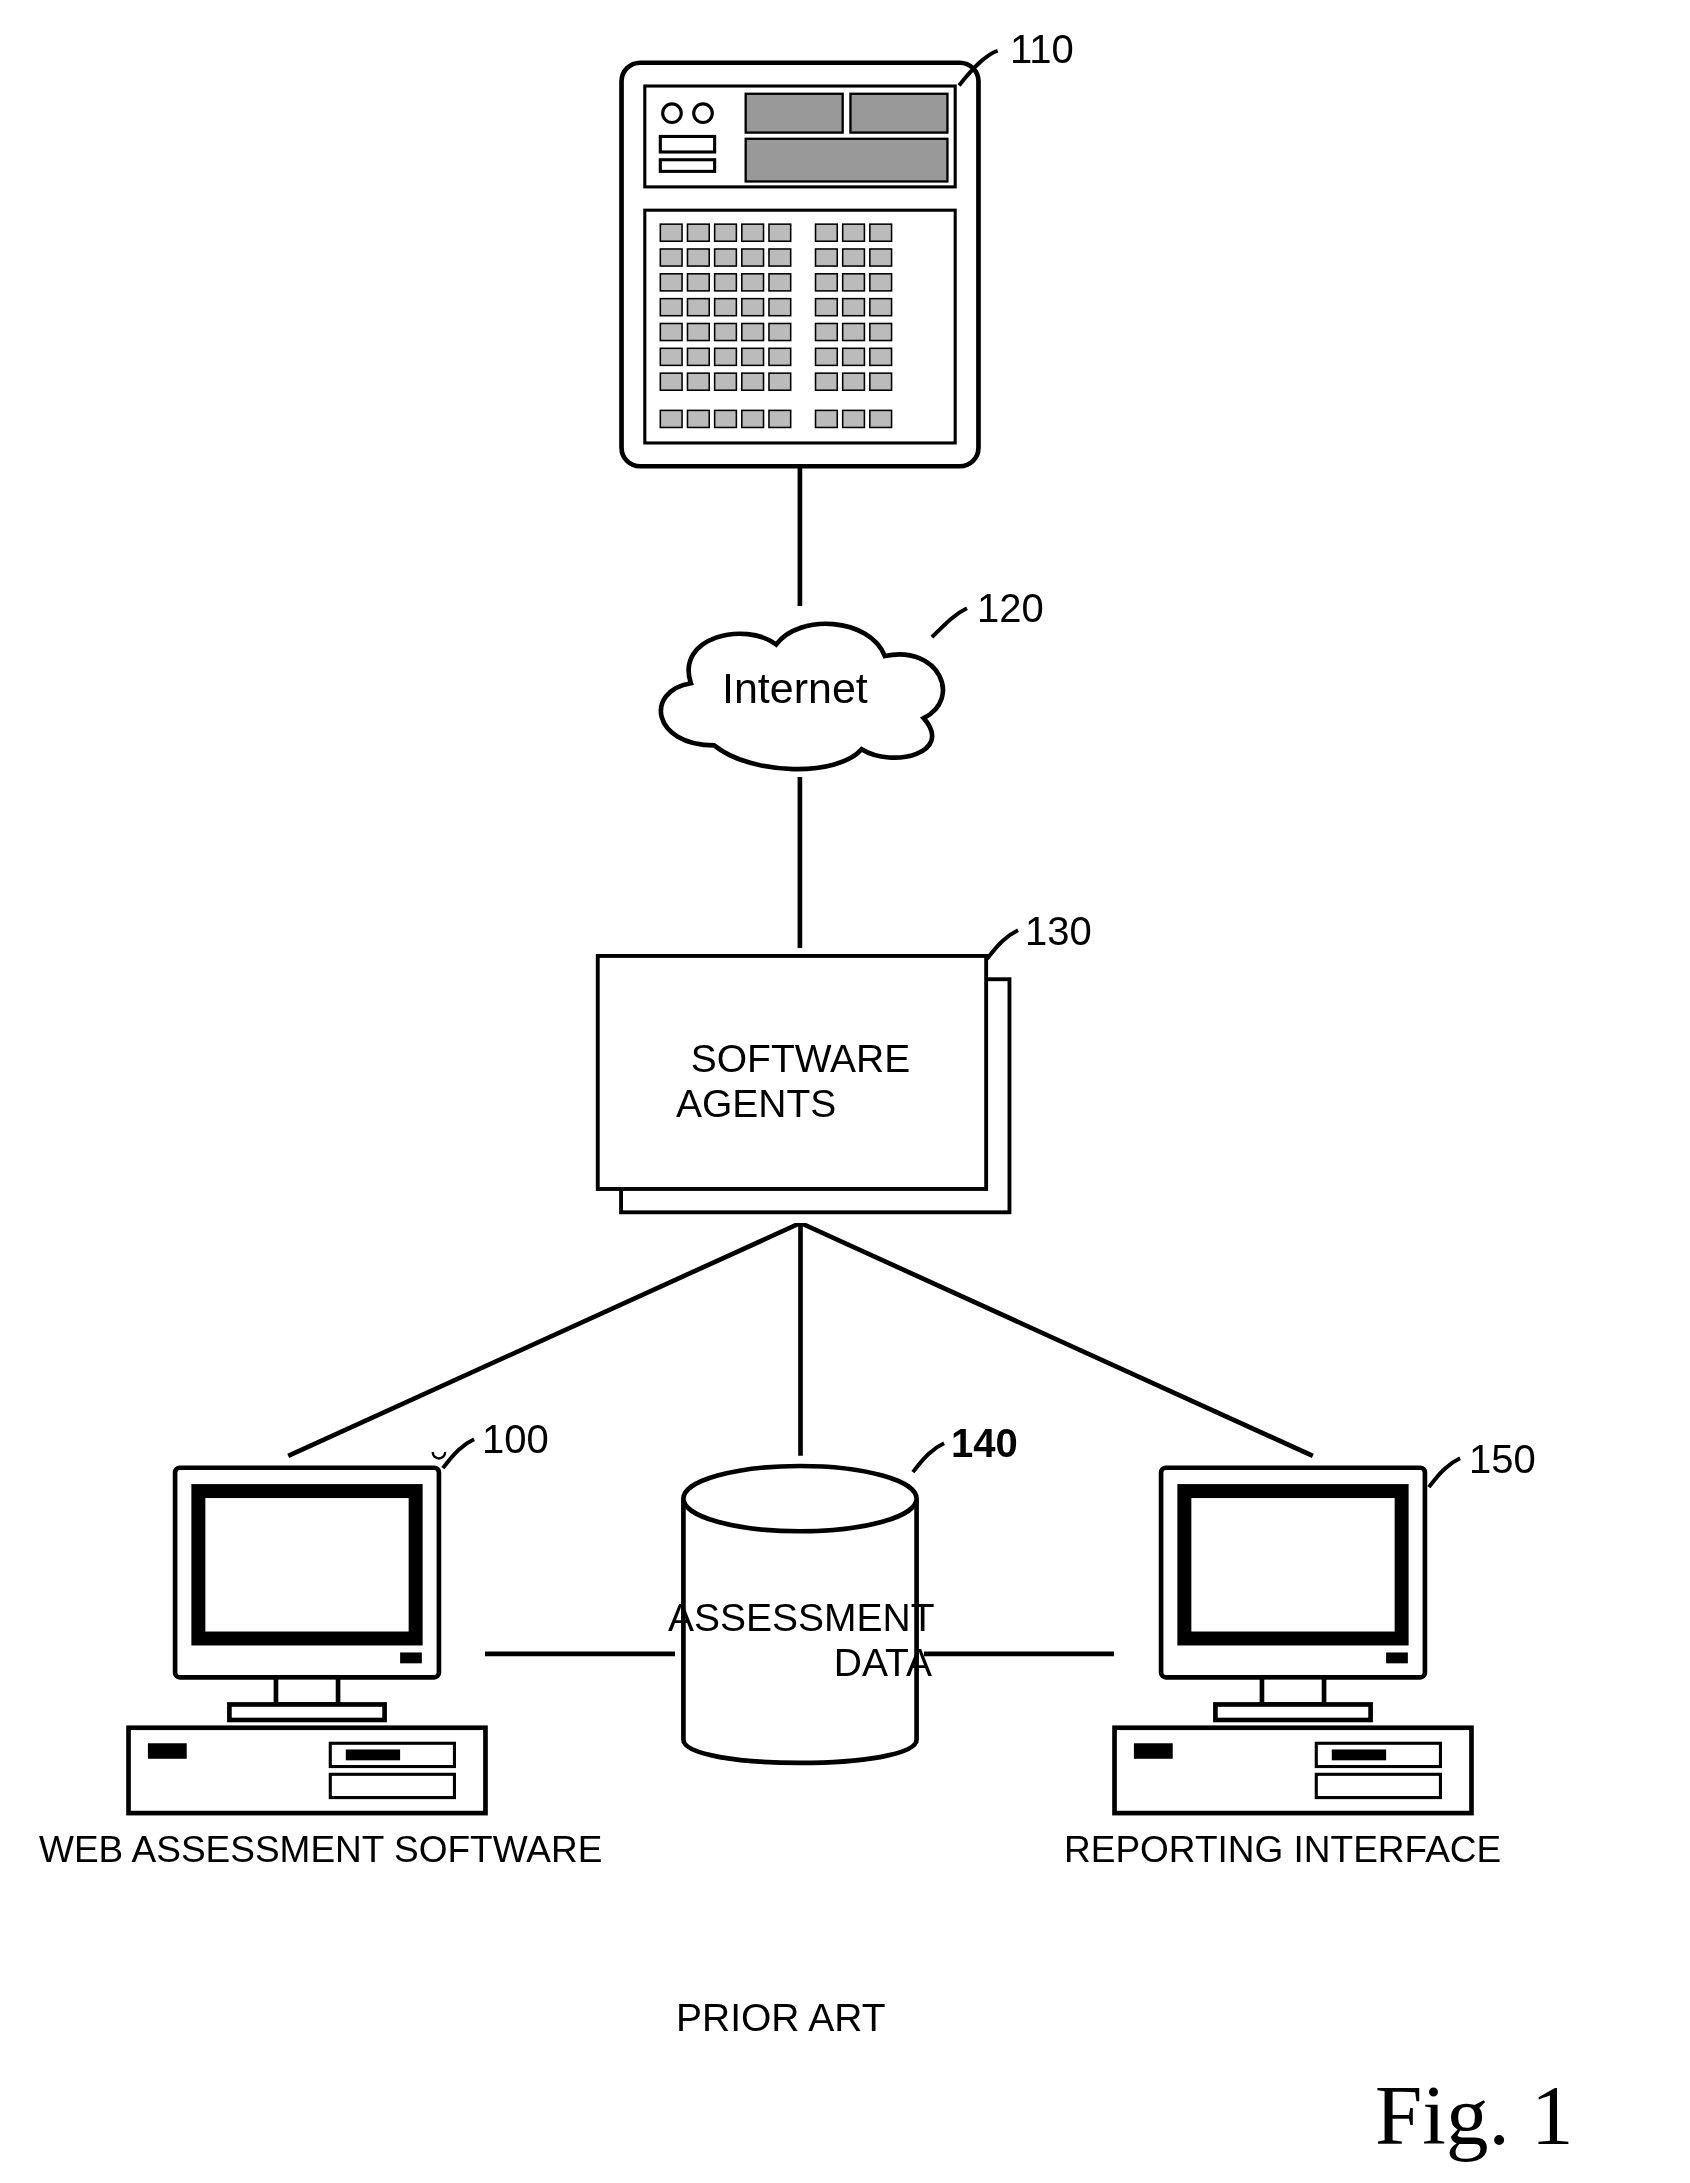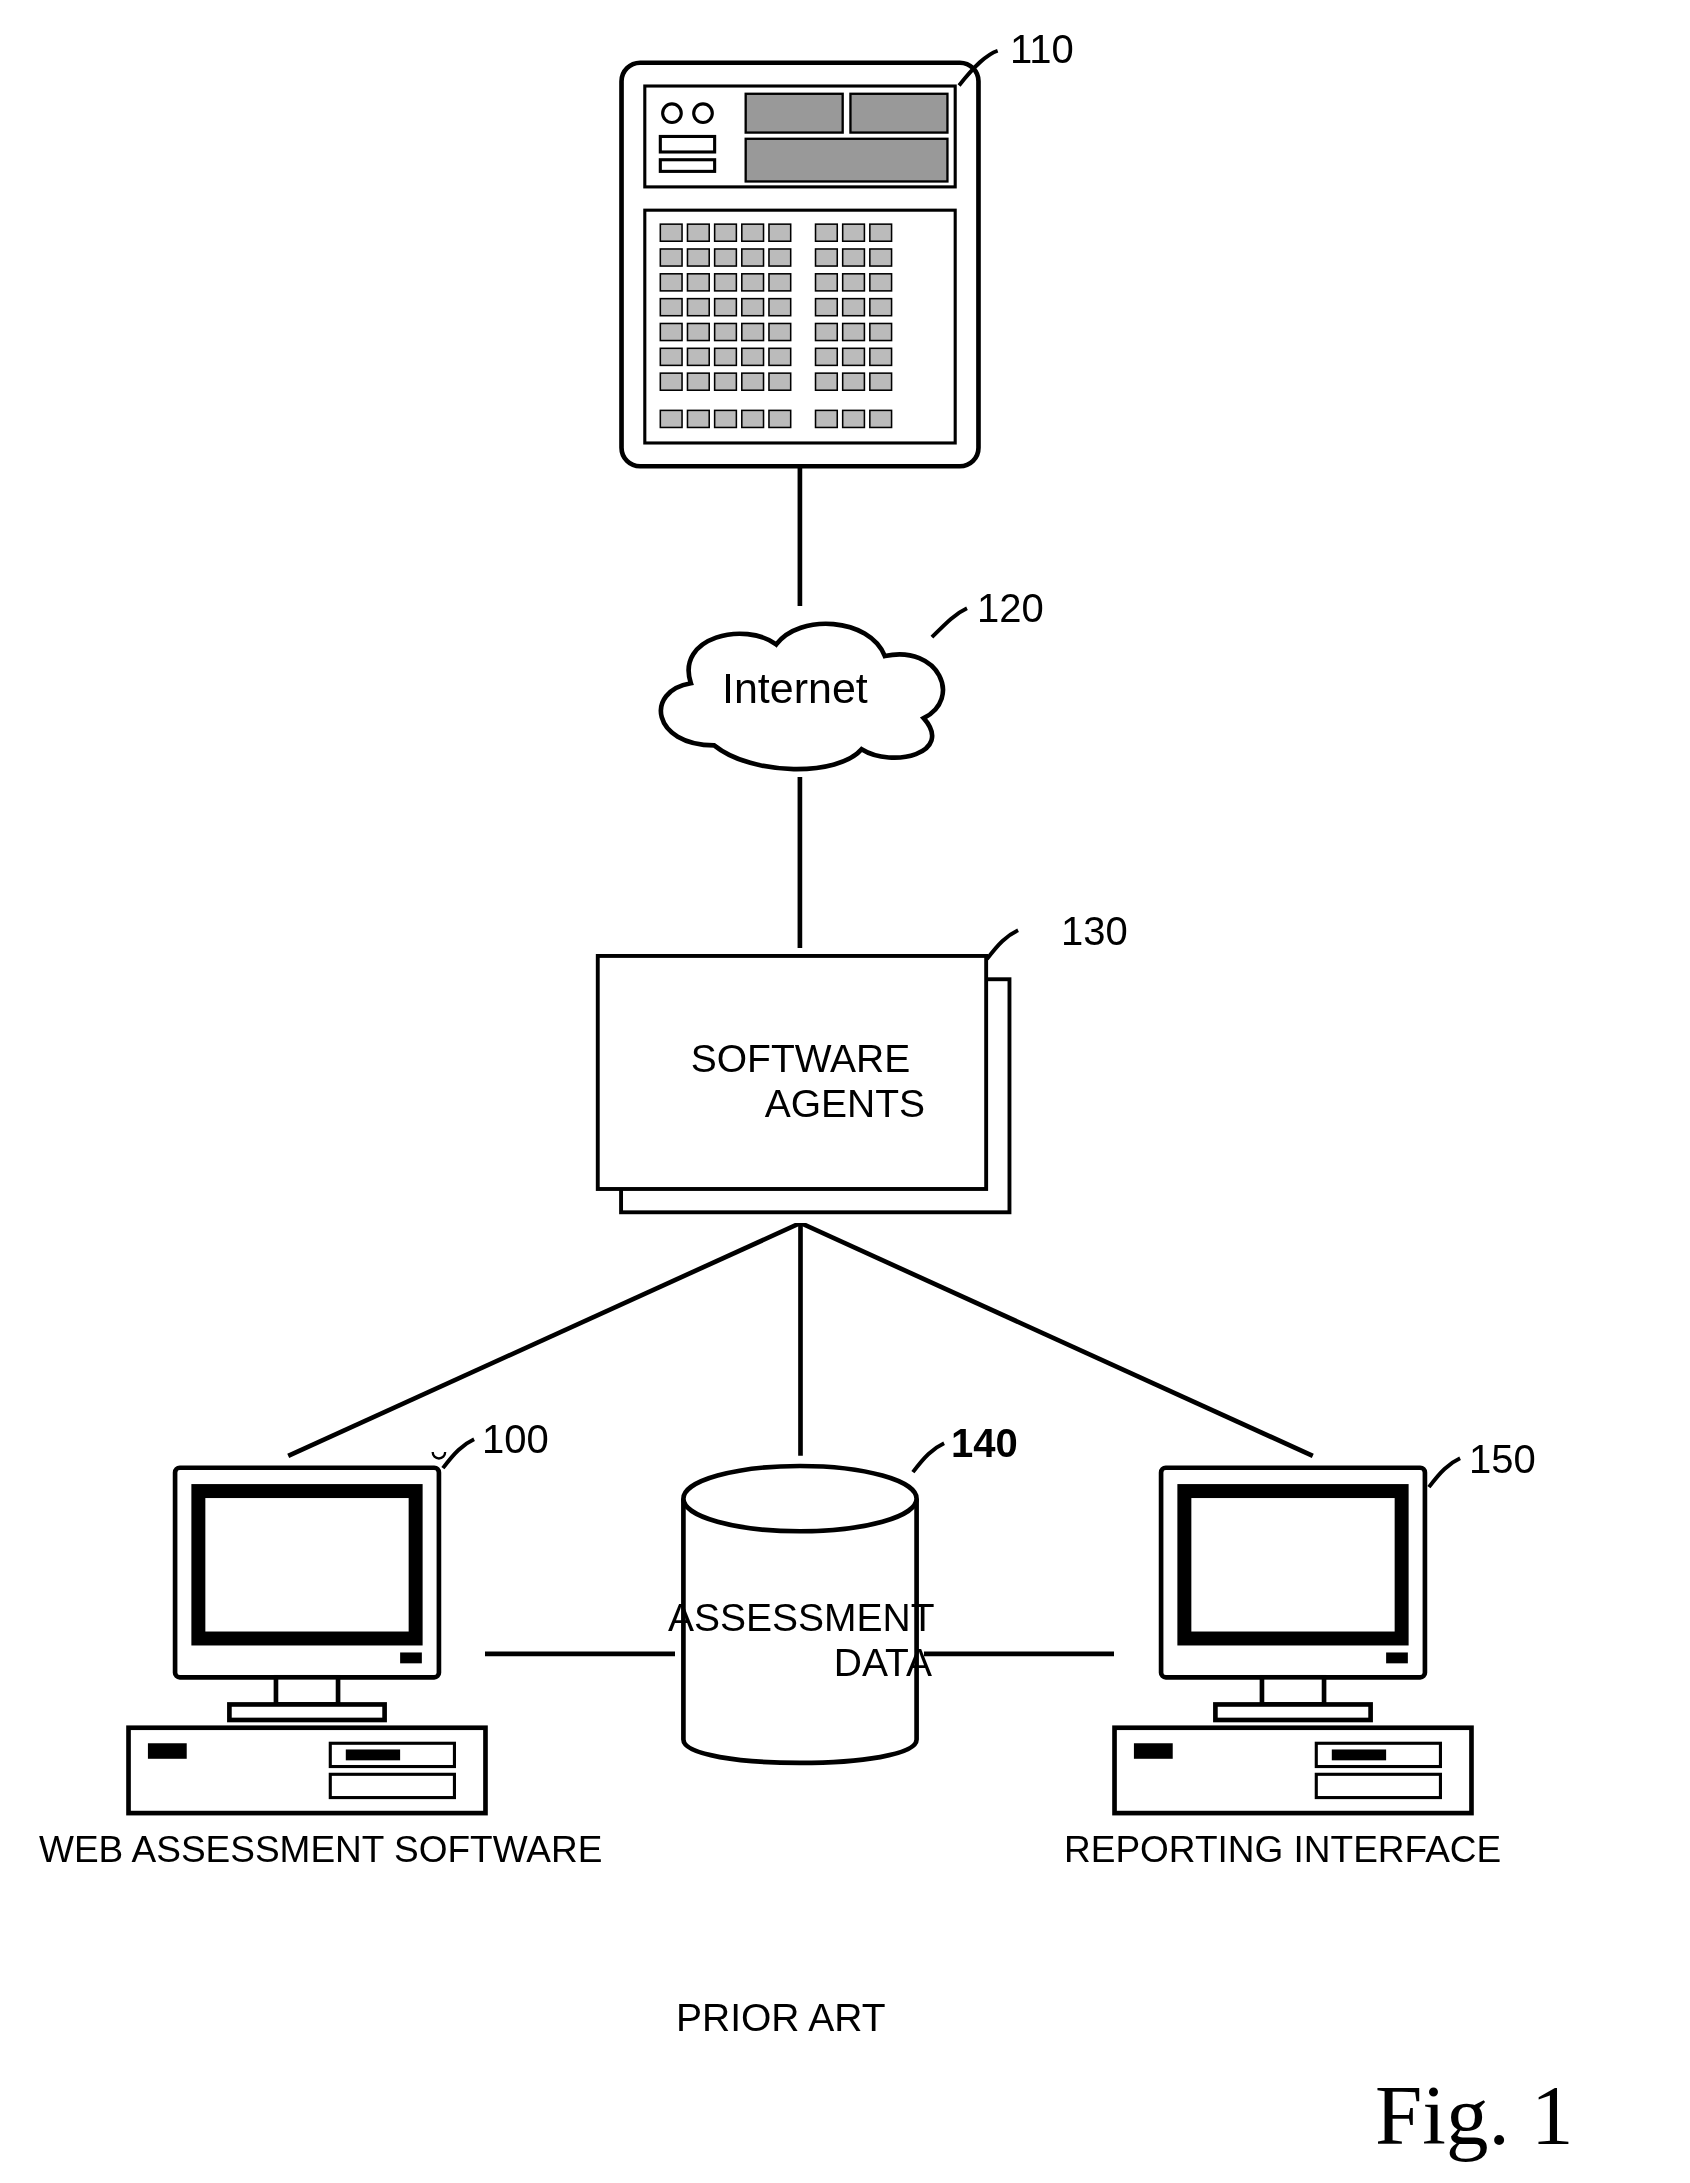--- a/index.html
+++ b/index.html
@@ -152,26 +152,26 @@
   <line x1="5" y1="0" x2="5" y2="220" stroke="#000" stroke-width="6"></line>
 </svg>
 
 <svg class="abs" style="left:590px; top:948px;" width="435" height="280" viewBox="0 0 560 360">
 
   <rect x="40" y="40" width="500" height="300" fill="#fff" stroke="#000" stroke-width="5"></rect>
 
   <rect x="10" y="10" width="500" height="300" fill="#fff" stroke="#000" stroke-width="5"></rect>
 </svg>
 <div class="abs label" style="left:676px; top:1037px; font-size:39px; text-align:center; width:249px;">SOFTWARE</div>
-<div class="abs label" style="left:676px; top:1082px; font-size:39px; text-align:right; width:249px;">AGENTS</div>
+<div class="abs label" style="left:676px; top:1082px; font-size:39px; text-align:left; width:249px;">AGENTS</div>
 
 <svg class="abs" style="left:983px; top:924px;" width="78" height="47" viewBox="0 0 100 60">
   <path d="M5 45 C 20 25, 30 15, 45 8" fill="none" stroke="#000" stroke-width="5"></path>
 </svg>
-<div class="abs label" style="left:1025px; top:909px;margin-left:36px;">130</div>
+<div class="abs label" style="left:1025px; top:909px;">130</div>
 
 <svg class="abs" style="left:109px; top:1223px;" width="1383" height="326" viewBox="0 0 1780 420">
 
   <line x1="890" y1="0" x2="890" y2="300" stroke="#000" stroke-width="6"></line>
 
   <line x1="890" y1="0" x2="230" y2="300" stroke="#000" stroke-width="6"></line>
 
   <line x1="890" y1="0" x2="1550" y2="300" stroke="#000" stroke-width="6"></line>
 </svg>
 

